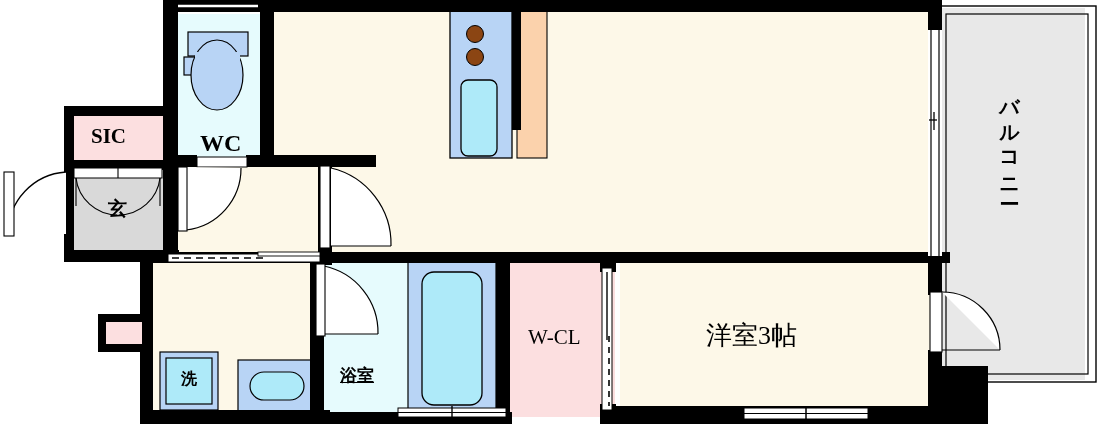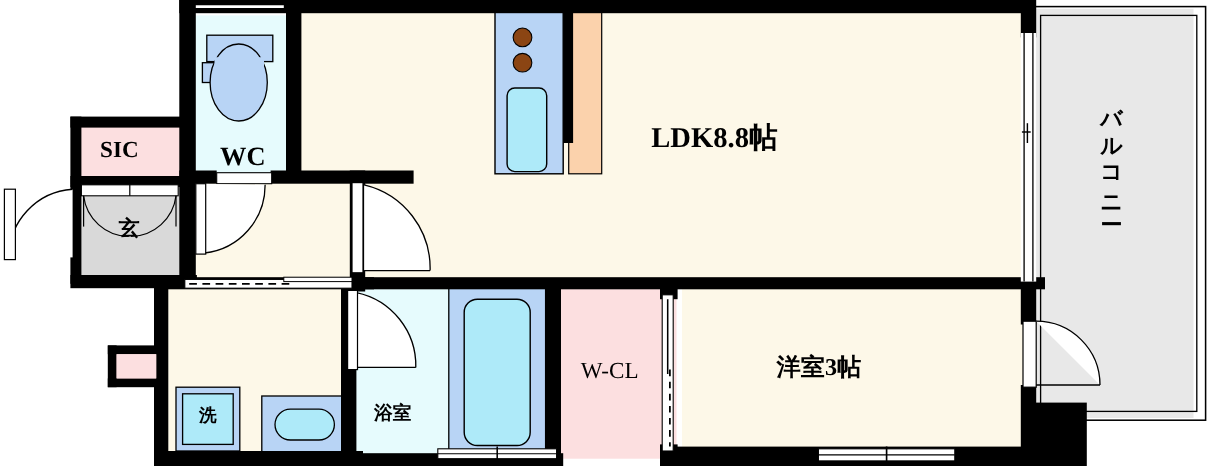--- a/index.html
+++ b/index.html
@@ -22,21 +22,21 @@
   }
   .lbl {
     position: absolute;
     font-family: "Liberation Serif", "DejaVu Serif", serif;
     color: #000000;
     white-space: nowrap;
     line-height: 1;
     pointer-events: none;
   }
   .lbl-ldk   { font-size: 26px; font-weight: 700; letter-spacing: 0px; }
-  .lbl-room  { font-size: 22px; font-weight: 700; }
+  .lbl-room  { font-size: 26px; font-weight: 400; }
   .lbl-wcl   { font-size: 21px; font-weight: 400; }
   .lbl-sic   { font-size: 21px; font-weight: 700; }
   .lbl-wc    { font-size: 24px; font-weight: 700; }
   .lbl-gen   { font-size: 19px; font-weight: 700; }
   .lbl-bath  { font-size: 17px; font-weight: 700; }
   .lbl-sen   { font-size: 16px; font-weight: 700; }
   .lbl-balc  {
     font-size: 20px; font-weight: 700;
     writing-mode: vertical-rl;
     text-orientation: upright;
@@ -240,31 +240,30 @@
   </g>
 
   <g>
     <rect x="744" y="408" width="124" height="11" fill="#ffffff" stroke="#000000" stroke-width="1"></rect>
     <line x1="744" y1="413.5" x2="868" y2="413.5" stroke="#000000" stroke-width="1"></line>
     <line x1="806" y1="406" x2="806" y2="421" stroke="#000000" stroke-width="1.5"></line>
   </g>
 
 </svg>
 
-<div class="lbl lbl-ldk" style="left:592px; top:113px;">LDK8.8帖</div>
 
 <div class="lbl lbl-room" style="left:706px; top:323px;">洋室3帖</div>
 
 <div class="lbl lbl-wcl" style="left:528px; top:327px;">W-CL</div>
 
 <div class="lbl lbl-sic" style="left:91px; top:126px;">SIC</div>
 
 <div class="lbl lbl-wc" style="left:200px; top:131px;">WC</div>
 
 <div class="lbl lbl-gen" style="left:108px; top:199px;">玄</div>
 
-<div class="lbl lbl-bath" style="left:340px; top:367px;">浴室</div>
+<div class="lbl lbl-bath" style="left:340px; top:367px;text-decoration:underline;">浴室</div>
 
 <div class="lbl lbl-sen" style="left:181px; top:371px;">洗</div>
 
 <div class="lbl lbl-balc" style="left:1000px; top:85px;">バルコニー</div>
 
 </div>
 
 </body></html>

